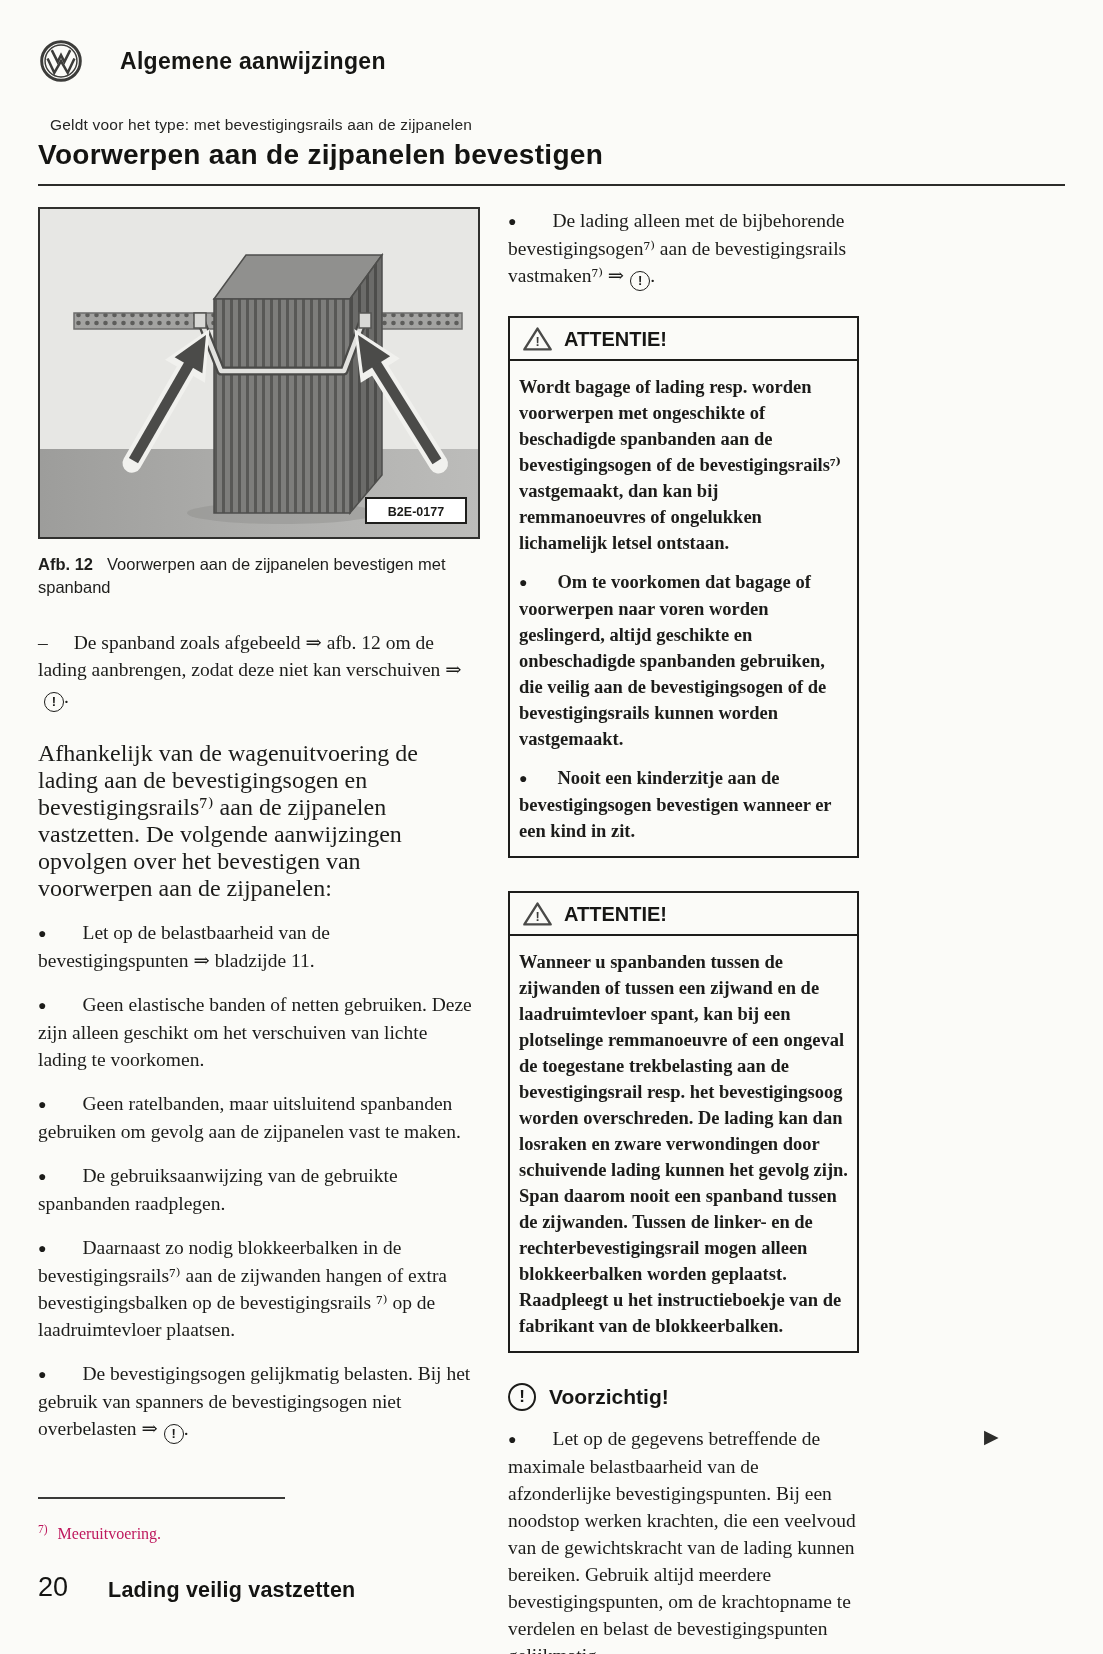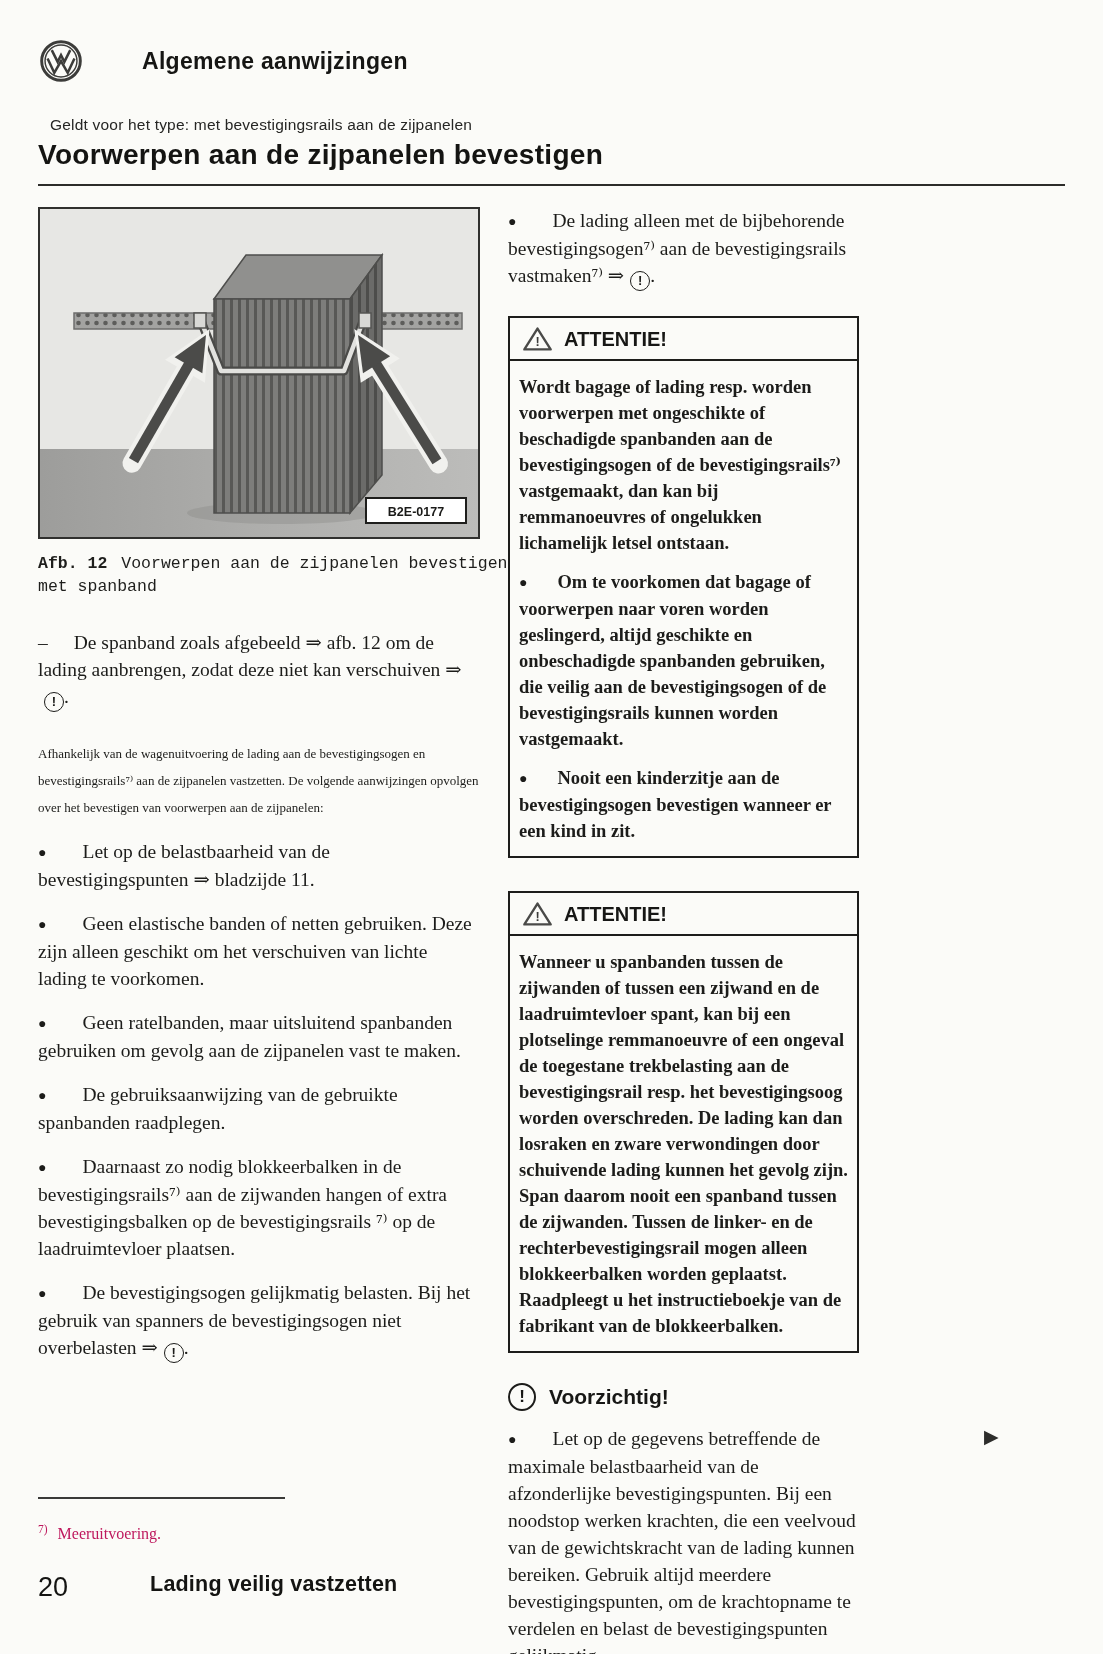--- a/index.html
+++ b/index.html
@@ -6,21 +6,21 @@
   body{
     width:1103px;height:1654px;
     background:#fbfbf8;
     color:#1c1c1a;
     font-family:"Liberation Serif","DejaVu Serif",serif;
     -webkit-font-smoothing:antialiased;
   }
   .page{position:relative;width:1103px;height:1654px;overflow:hidden;}
 
   
-  .hdr{position:absolute;top:40px;left:40px;display:flex;align-items:center;gap:60px;}
+  .hdr{position:absolute;top:40px;left:40px;display:flex;align-items:center;gap:38px;}
   .hdr .logo{width:42px;height:42px;flex:0 0 auto;}
   .hdr .sect{
     font-family:"Liberation Sans","DejaVu Sans",sans-serif;
     font-weight:bold;font-size:23px;letter-spacing:.3px;color:#161614;
   }
   .applies{
     position:absolute;top:116px;left:50px;
     font-family:"Liberation Sans","DejaVu Sans",sans-serif;
     font-size:15.5px;color:#262624;letter-spacing:.2px;
   }
@@ -33,29 +33,29 @@
 
   
   .cols{position:absolute;top:207px;left:38px;width:1027px;display:flex;gap:28px;align-items:flex-start;}
   .colL{width:442px;flex:0 0 auto;}
   .colR{width:351px;flex:0 0 auto;}
 
   
   .figwrap{width:477px;}
   .caption{
     margin-top:10px;
-    font-family:Liberation Mono, monospace;
+    font-family:Liberation Sans, sans-serif;
     font-size:16.5px;line-height:1.38;color:#1e1e1c;
   }
   .caption b{font-weight:bold;margin-right:14px;}
 
   
   .dash-item{margin:30px 0 0;font-size:19.5px;line-height:27px;}
   .dash-item .dash{margin-right:26px;}
-  .para{margin:28px 0 0;font-size:13px;line-height:27px;}
+  .para{margin:28px 0 0;font-size:24px;line-height:27px;}
   .bullet{margin:17px 0 0;font-size:19.5px;line-height:27px;}
   .bullet .dot{font-size:14px;margin-right:36px;vertical-align:1px;}
 
   .inline-caution{
     display:inline-block;width:18px;height:18px;
     border:1.8px solid #1c1c1a;border-radius:50%;
     font-family:"Liberation Sans","DejaVu Sans",sans-serif;
     font-weight:bold;font-size:13px;line-height:17px;text-align:center;
     vertical-align:-3px;margin-left:6px;
   }
@@ -93,21 +93,21 @@
     font-family:"DejaVu Sans",sans-serif;
     font-size:19px;color:#2d2d2b;
   }
 
   
   .fn-rule{position:absolute;top:1497px;left:38px;width:247px;height:0;border-top:2px solid #3a3a38;}
   .footnote{position:absolute;top:1507px;left:38px;font-size:16px;color:#be185d;}
   .footnote sup{font-size:11.5px;margin-right:10px;}
   .pagefoot{
     position:absolute;top:1572px;left:38px;
-    display:flex;align-items:flex-start;gap:82px;
+    display:flex;align-items:flex-end;gap:40px;
     font-family:"Liberation Sans","DejaVu Sans",sans-serif;color:#141412;
   }
   .pgnum{font-size:27px;}
   .chapter{font-weight:bold;font-size:21.5px;letter-spacing:.2px;}
 </style>
 </head>
 <body>
 
 <div class="page">
 

